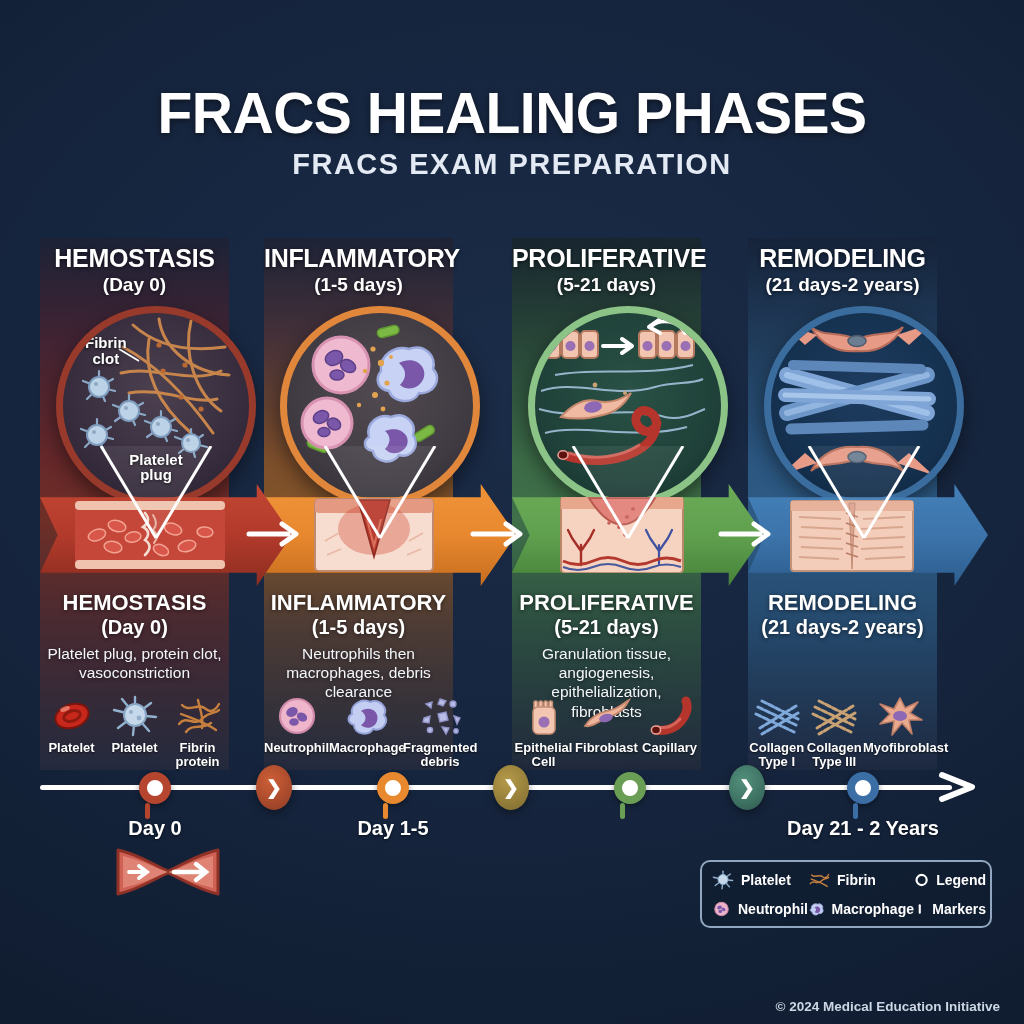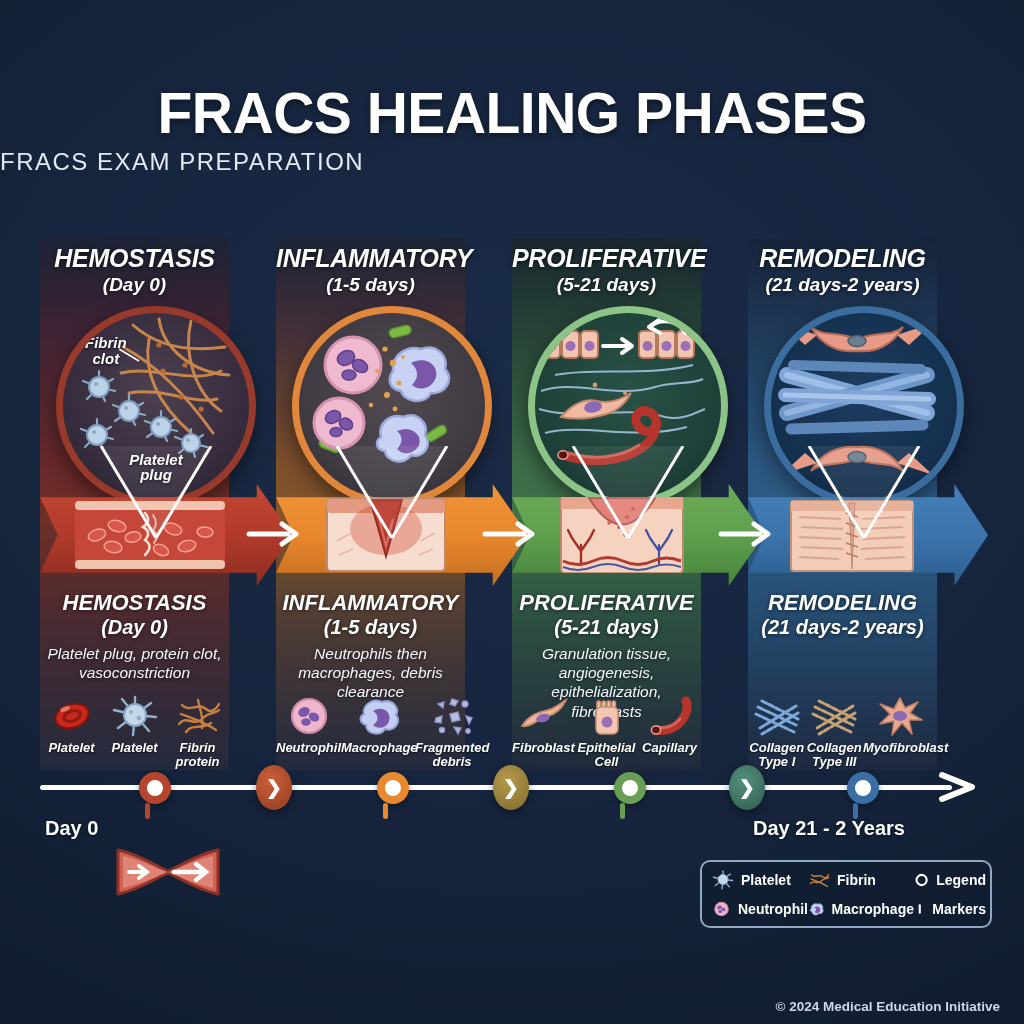--- a/index.html
+++ b/index.html
@@ -1,23 +1,23 @@
 <!DOCTYPE html>
 <html><head>
 <meta charset="utf-8">
 <style>
   html,body{margin:0;padding:0;background:#0f1c30;}
   .canvas{position:relative;width:1024px;height:1024px;overflow:hidden;
     background:radial-gradient(ellipse 90% 70% at 50% 38%, #1b2c48 0%, #16253e 55%, #101d31 100%);
     font-family:"Liberation Sans",sans-serif;color:#fff;}
   .title{position:absolute;top:80px;left:0;width:100%;text-align:center;font-size:57px;font-weight:bold;letter-spacing:-0.5px;text-shadow:0 2px 6px rgba(0,0,0,.5);}
-  .subtitle{position:absolute;top:148px;left:0;width:100%;font-size:24px;font-weight:400;letter-spacing:1.5px;color:#e3eaf4;}
+  .subtitle{position:absolute;top:148px;left:0;width:100%;text-align:center;font-size:29px;font-weight:700;letter-spacing:1.5px;color:#e3eaf4;}
   
-  .col{position:absolute;top:238px;width:189px;height:532px;font-style:italic;}
-  .c1{left:40px}.c2{left:276px}.c3{left:512px}.c4{left:748px}
+  .col{position:absolute;top:238px;width:189px;height:532px;}
+  .c1{left:40px}.c2{left:264px}.c3{left:512px}.c4{left:748px}
   .col-bg{position:absolute;inset:0;}
   .c1 .col-bg{background:linear-gradient(180deg,#1c2236 0%,#40243四 0%,#3f2333 18%,#67282a 42%,#6e2f27 53%,#4a2a31 72%,#232a3e 100%);}
   .c1 .col-bg{background:linear-gradient(180deg,#1c2236 0%,#3f2333 18%,#67282a 42%,#6e2f27 53%,#4a2a31 72%,#232a3e 100%);}
   .c2 .col-bg{background:linear-gradient(180deg,#1d2336 0%,#433039 18%,#7c4e2b 42%,#83562a 53%,#4f3c34 72%,#232a3e 100%);}
   .c3 .col-bg{background:linear-gradient(180deg,#18262f 0%,#274337 18%,#3c6b47 42%,#3f7049 53%,#2d4f41 72%,#20293c 100%);}
   .c4 .col-bg{background:linear-gradient(180deg,#16233a 0%,#1f3a58 18%,#2b5680 42%,#2e5b85 53%,#254a6e 72%,#1e2940 100%);}
   .phase-head{position:absolute;top:6px;left:0;width:100%;text-align:center;text-shadow:0 1px 4px rgba(0,0,0,.6);}
   .phase-name{font-size:25px;font-weight:bold;letter-spacing:-0.3px;}
   .phase-duration{font-size:19px;font-weight:bold;margin-top:1px;}
   .circle{position:absolute;top:68px;left:16px;width:186px;height:186px;border-radius:50%;border:7px solid #888;overflow:hidden;box-shadow:0 8px 20px rgba(0,0,0,.45);}
@@ -55,21 +55,21 @@
   .pin{position:absolute;top:772px;width:16px;height:16px;border-radius:50%;background:#fff;border:8px solid #888;box-shadow:0 2px 6px rgba(0,0,0,.4);}
   .pin-stem{position:absolute;top:803px;width:5px;height:16px;border-radius:3px;}
   .pin1,.stem1{border-color:#b5452f;background-color:#b5452f;}.pin1{background:#fff;}
   .pin2,.stem2{border-color:#e8892f;background-color:#e8892f;}.pin2{background:#fff;}
   .pin3,.stem3{border-color:#6a9e55;background-color:#6a9e55;}.pin3{background:#fff;}
   .pin4,.stem4{border-color:#3a6ea5;background-color:#3a6ea5;}.pin4{background:#fff;}
   .chev{position:absolute;top:765px;width:36px;height:45px;border-radius:50%;display:flex;align-items:center;justify-content:center;color:#fff;font-size:19px;font-weight:bold;box-shadow:0 3px 8px rgba(0,0,0,.4);}
   .chev1{background:radial-gradient(circle at 40% 35%,#cd5f37,#8f3b24);}
   .chev2{background:radial-gradient(circle at 40% 35%,#b59a4a,#7d6a2e);}
   .chev3{background:radial-gradient(circle at 40% 35%,#53907c,#2f5c50);}
-  .tl-label{position:absolute;top:817px;width:220px;font-size:20px;font-weight:bold;text-shadow:0 1px 3px rgba(0,0,0,.6);}
+  .tl-label{position:absolute;top:817px;width:220px;text-align:center;font-size:20px;font-weight:bold;text-shadow:0 1px 3px rgba(0,0,0,.6);}
   .vaso{position:absolute;left:116px;top:842px;width:106px;height:58px;}
   
   .legend{position:absolute;left:700px;top:860px;width:292px;height:68px;border:2px solid rgba(168,192,216,.85);border-radius:10px;background:rgba(15,28,47,.6);box-sizing:border-box;display:grid;grid-template-columns:96px 106px 72px;align-items:center;padding:3px 10px;}
   .lg-item{display:flex;align-items:center;gap:7px;font-size:14px;font-weight:600;}
   
   .brand{position:absolute;right:28px;top:954px;display:flex;align-items:flex-start;gap:6px;}
   .brand-name{font-family:"Liberation Serif",serif;font-size:24px;letter-spacing:1.2px;line-height:1;}
   .copyright{position:absolute;right:24px;top:999px;font-size:13.5px;color:#ccd6e4;font-weight:700;}
 </style>
 </head>
@@ -444,41 +444,41 @@
       <div class="info-name">PROLIFERATIVE</div>
       <div class="info-duration">(5-21 days)</div>
       <div class="info-desc">Granulation tissue,
 angiogenesis, epithelialization,
 fibroblasts</div>
     </div>
     <div class="icon-row">
       <div class="icon-item">
         <div class="icon-art">
           <svg width="48" height="44" viewBox="0 0 48 44">
-              <path d="M2 32 C10 20 20 18 28 16 C36 14 42 8 46 6 C42 14 36 20 28 22 C18 25 10 34 2 32 Z" fill="#efb49c" stroke="#c5876b" stroke-width="1.8"></path>
-              <ellipse cx="23" cy="24" rx="7" ry="4" fill="#8d68b4" transform="rotate(-14 23 24)"></ellipse>
-            </svg>
-        </div>
-        <div class="icon-label">Fibroblast</div>
-      </div>
-      <div class="icon-item">
-        <div class="icon-art">
-          <svg width="48" height="44" viewBox="0 0 48 44">
               <g fill="#f2c6b0" stroke="#c48e74" stroke-width="1.6">
                 <rect x="14" y="7" width="3.4" height="9" rx="1.5"></rect>
                 <rect x="19" y="7" width="3.4" height="9" rx="1.5"></rect>
                 <rect x="24" y="7" width="3.4" height="9" rx="1.5"></rect>
                 <rect x="29" y="7" width="3.4" height="9" rx="1.5"></rect>
                 <rect x="13" y="13" width="22" height="27" rx="5"></rect>
               </g>
               <circle cx="24" cy="28" r="5.5" fill="#9a6fb4"></circle>
             </svg>
         </div>
         <div class="icon-label">Epithelial
 Cell</div>
+      </div>
+      <div class="icon-item">
+        <div class="icon-art">
+          <svg width="48" height="44" viewBox="0 0 48 44">
+              <path d="M2 32 C10 20 20 18 28 16 C36 14 42 8 46 6 C42 14 36 20 28 22 C18 25 10 34 2 32 Z" fill="#efb49c" stroke="#c5876b" stroke-width="1.8"></path>
+              <ellipse cx="23" cy="24" rx="7" ry="4" fill="#8d68b4" transform="rotate(-14 23 24)"></ellipse>
+            </svg>
+        </div>
+        <div class="icon-label">Fibroblast</div>
       </div>
       <div class="icon-item">
         <div class="icon-art">
           <svg width="48" height="44" viewBox="0 0 48 44" fill="none">
               <path d="M10 36 C20 38 30 34 36 26 C41 19 42 12 40 7" stroke="#b5352c" stroke-width="9" stroke-linecap="round"></path>
               <path d="M12 33 C21 35 29 31 34 25" stroke="#e0766b" stroke-width="3" opacity=".75" stroke-linecap="round"></path>
               <ellipse cx="10" cy="36" rx="4.6" ry="4" fill="#5e120e" stroke="#e8a096" stroke-width="1.6"></ellipse>
             </svg>
         </div>
         <div class="icon-label">Capillary</div>
@@ -606,20 +606,21 @@
   <div class="pin pin2" style="left:377px"></div>
   <div class="pin-stem stem2" style="left:383px"></div>
   <div class="pin pin3" style="left:614px"></div>
   <div class="pin-stem stem3" style="left:620px"></div>
   <div class="pin pin4" style="left:847px"></div>
   <div class="pin-stem stem4" style="left:853px"></div>
   <div class="chev chev1" style="left:256px">❯</div>
   <div class="chev chev2" style="left:493px">❯</div>
   <div class="chev chev3" style="left:729px">❯</div>
   <div class="tl-label" style="left:45px">Day 0</div>
+  <div class="tl-label" style="left:283px">Day 1-5</div>
   <div class="tl-label" style="left:753px">Day 21 - 2 Years</div>
   <svg class="vaso" viewBox="0 0 106 58">
     <path d="M2 8 C22 12 36 22 52 29 C68 22 82 12 102 8 L102 52 C82 48 68 38 52 31 C36 38 22 48 2 52 Z" fill="#cf6054" stroke="#8e3228" stroke-width="3" stroke-linejoin="round"></path>
     <path d="M7 14 C25 18 39 26 52 30 C65 26 79 18 97 14 L97 46 C79 42 65 35 52 30 C39 35 25 42 7 46 Z" fill="#f0a894" opacity=".5"></path>
     <g stroke="#fff" stroke-width="3.8" stroke-linecap="round" fill="none">
         <line x1="13" y1="30" x2="27" y2="30"></line>
         <path d="M23 24 L31 30 L23 36"></path>
       </g>
     <g stroke="#fff" stroke-width="4.4" stroke-linecap="round" fill="none">
         <line x1="58" y1="30" x2="86" y2="30"></line>

